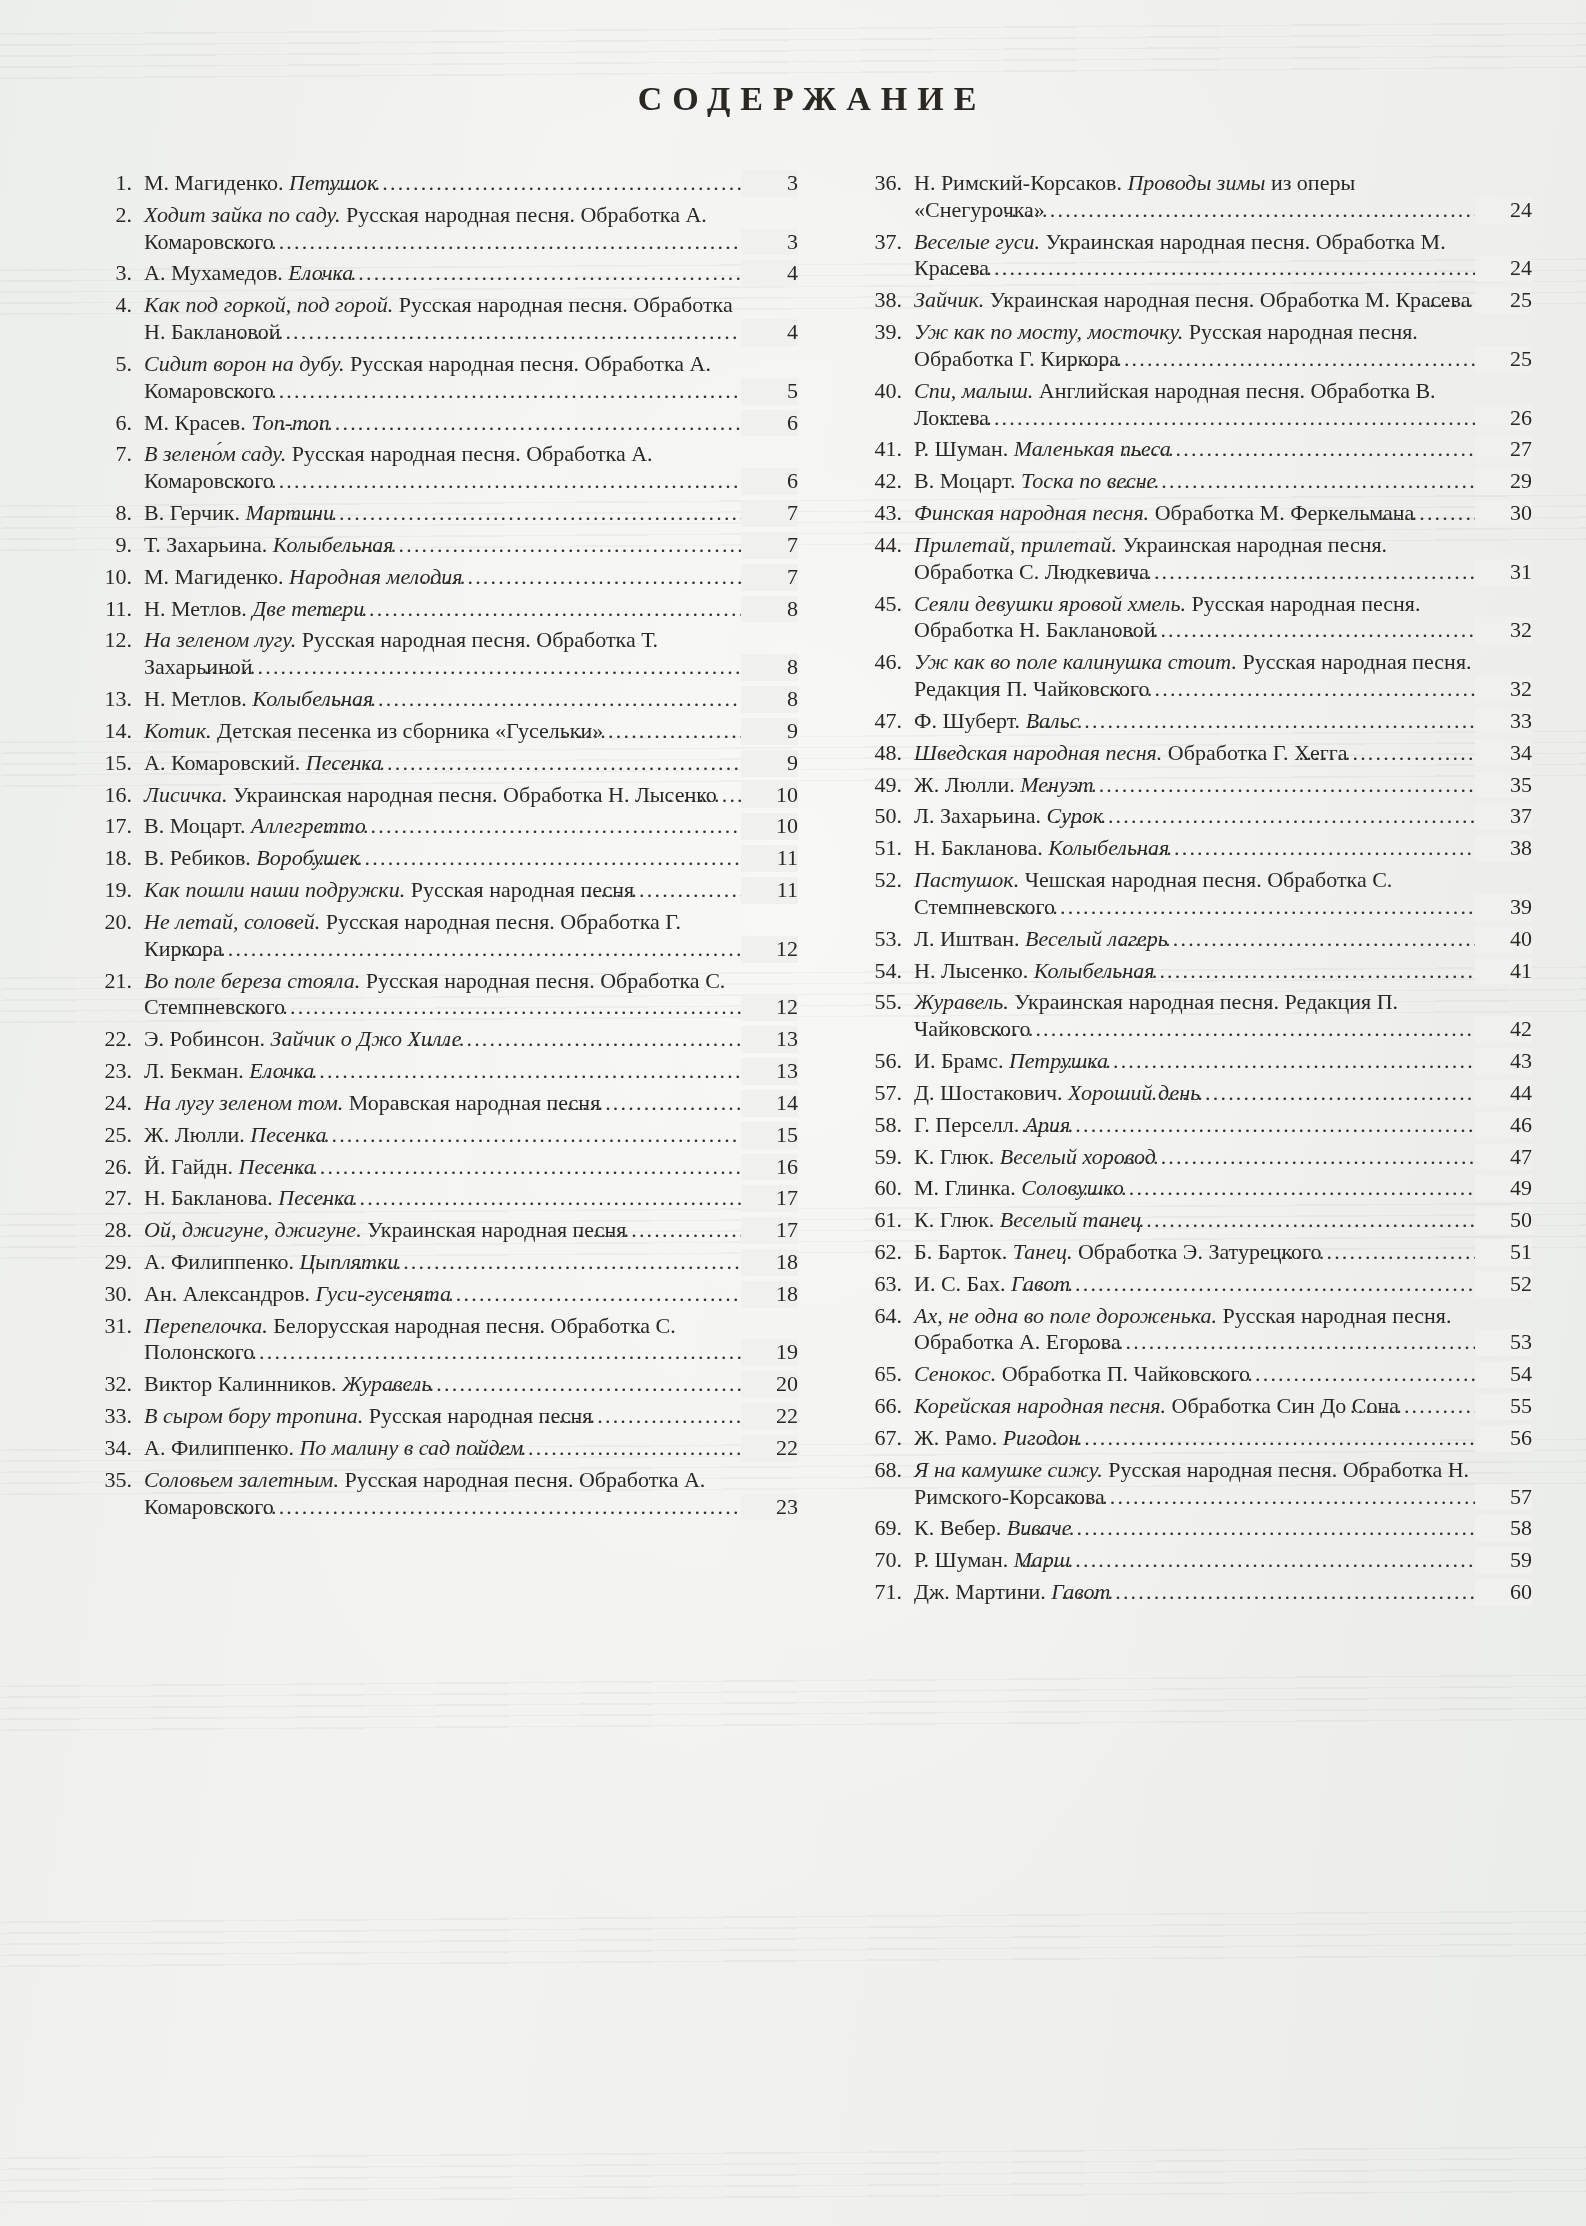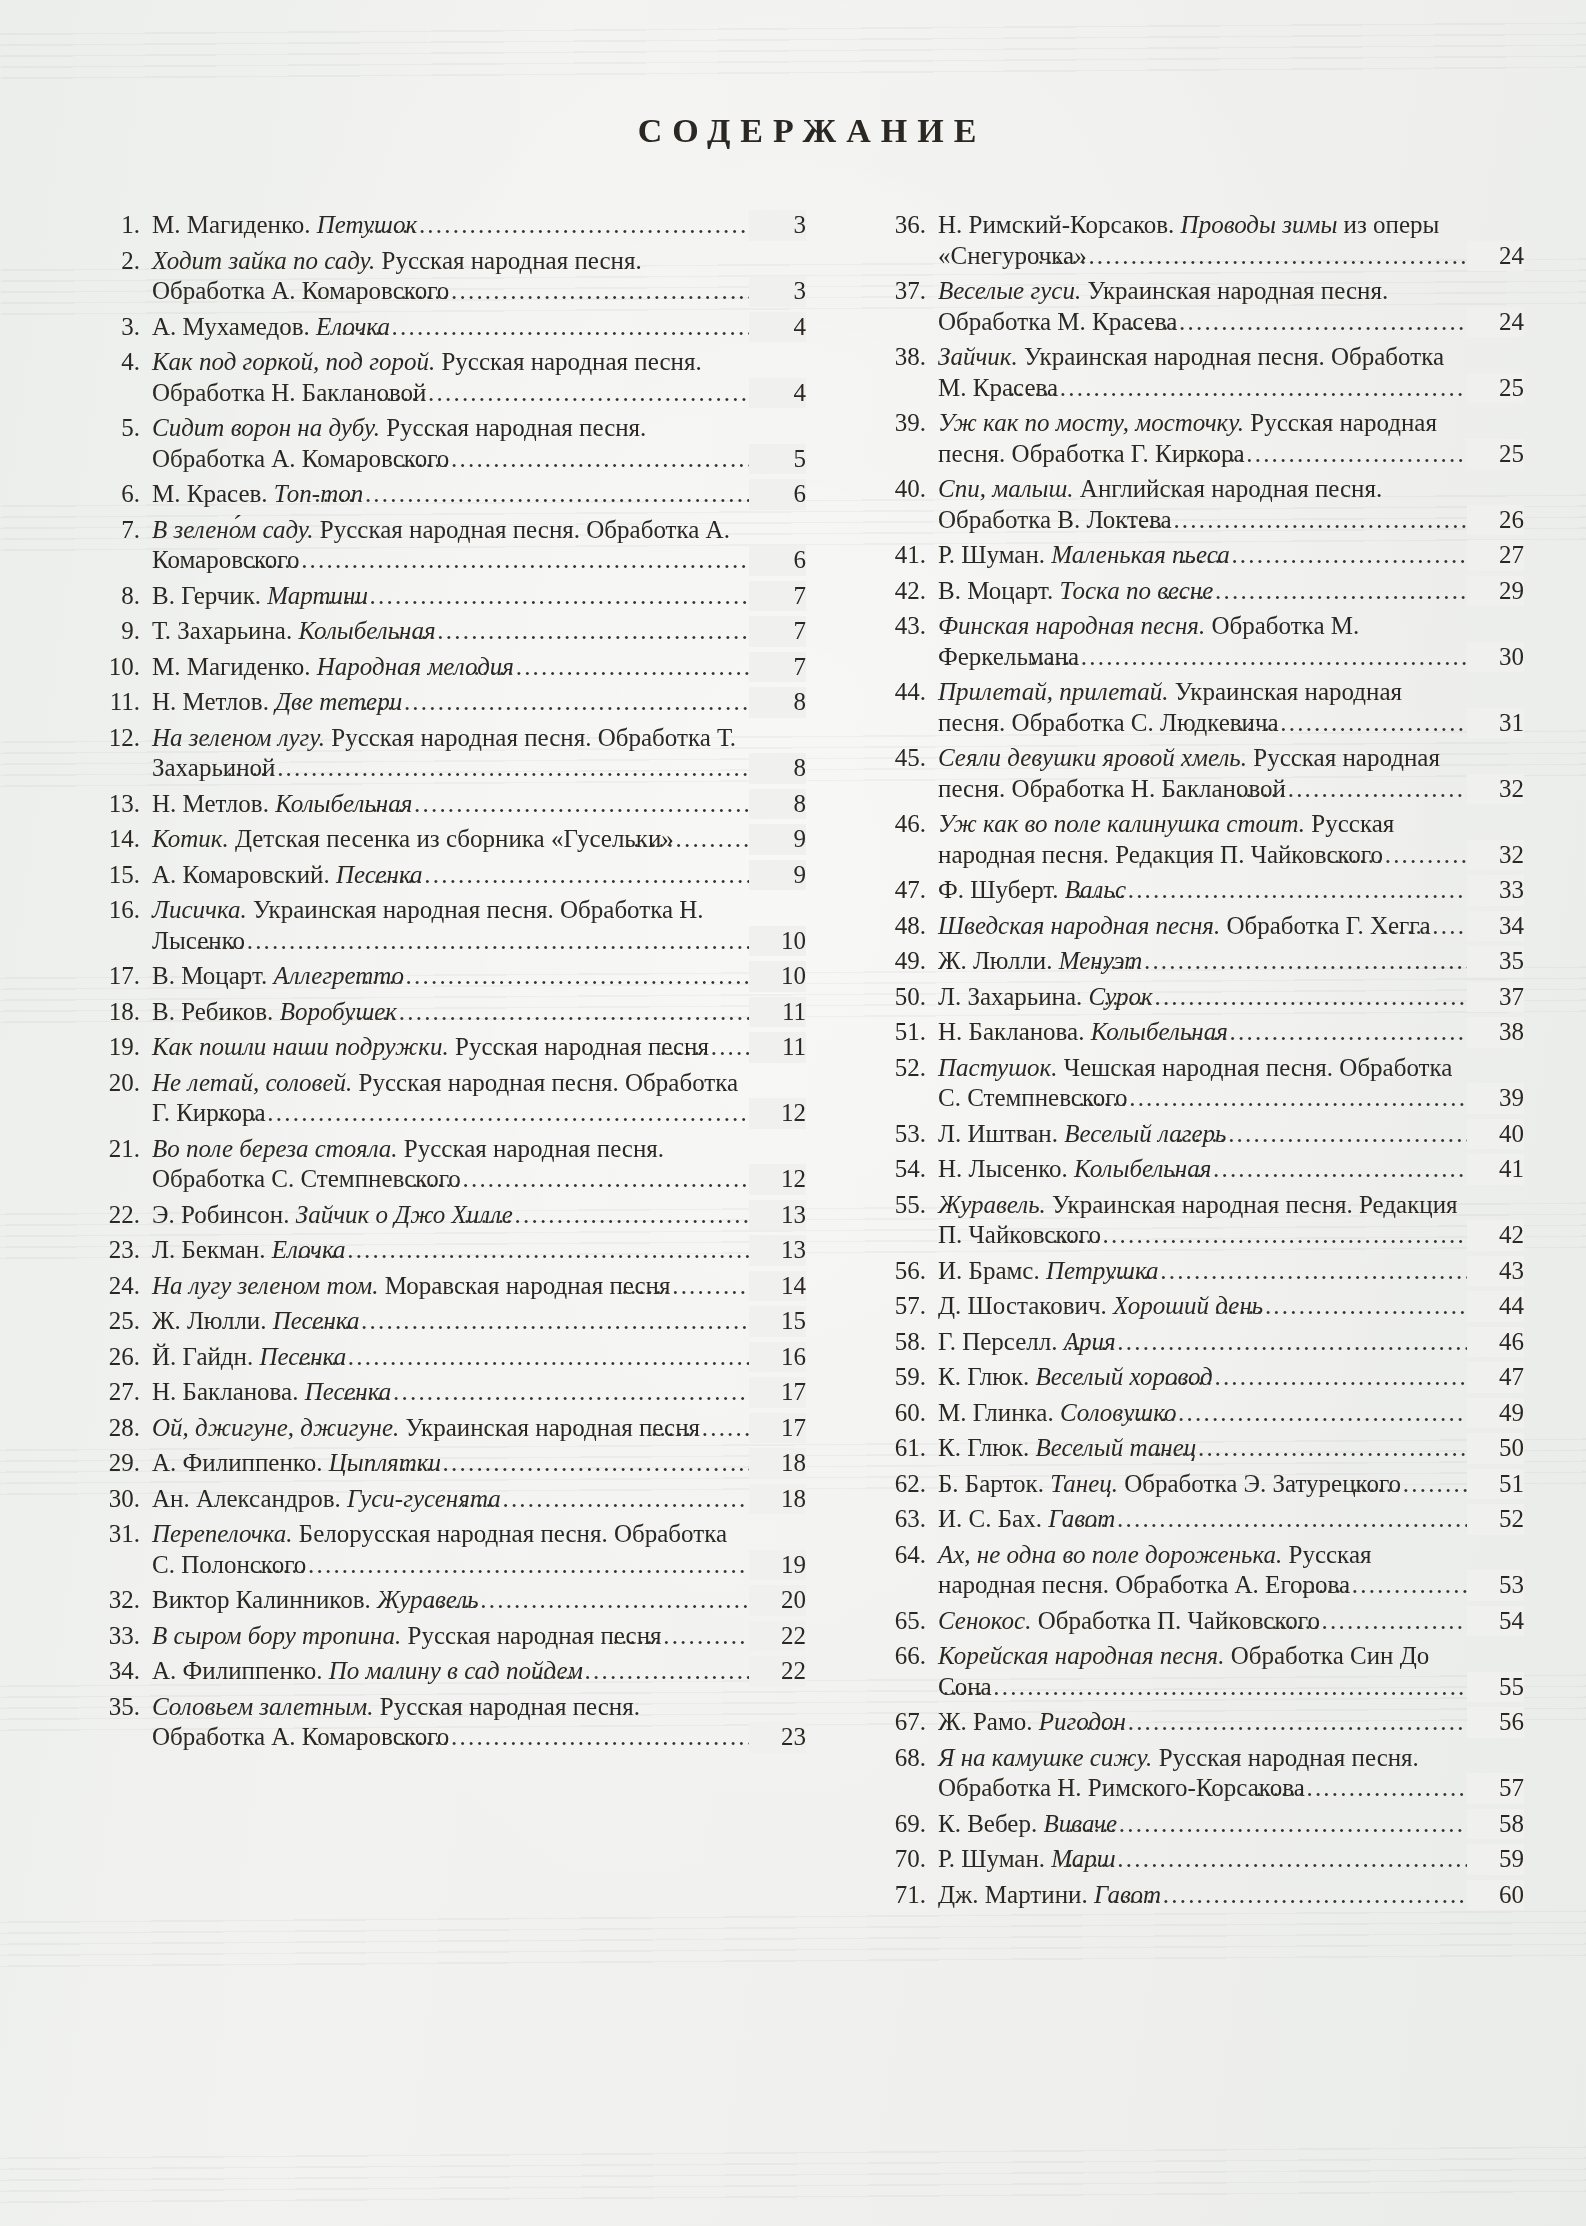--- a/index.html
+++ b/index.html
@@ -42,40 +42,40 @@
       transparent 122.5px, transparent 132px,
       rgba(110,115,125,0.13) 132px, rgba(110,115,125,0.13) 133.5px,
       transparent 133.5px, transparent 236px
     );
     opacity: 0.5;
     pointer-events: none;
   }
   .content {
     position: relative;
     z-index: 1;
-    padding-top: 112px;
+    padding-top: 80px;
   }
   .title {
     font-size: 34px;
     font-weight: bold;
     letter-spacing: 10px;
     text-align: center;
     margin: 0 46px 44px 84px;
   }
   .columns {
     display: flex;
     gap: 48px;
     padding: 0 46px 0 84px;
     align-items: flex-start;
   }
   ol.col {
     list-style: none;
-    margin: 16px;
+    margin: 8px;
     padding: 0;
-    font-size: 25px;
+    font-size: 22px;
     line-height: 1.22;
   }
   .col-left  { flex: 0 0 706px; }
   .col-right { flex: 1 1 auto; }
   .entry {
     position: relative;
     overflow: hidden;
     padding-left: 52px;
     padding-right: 54px;
     text-indent: -52px;

